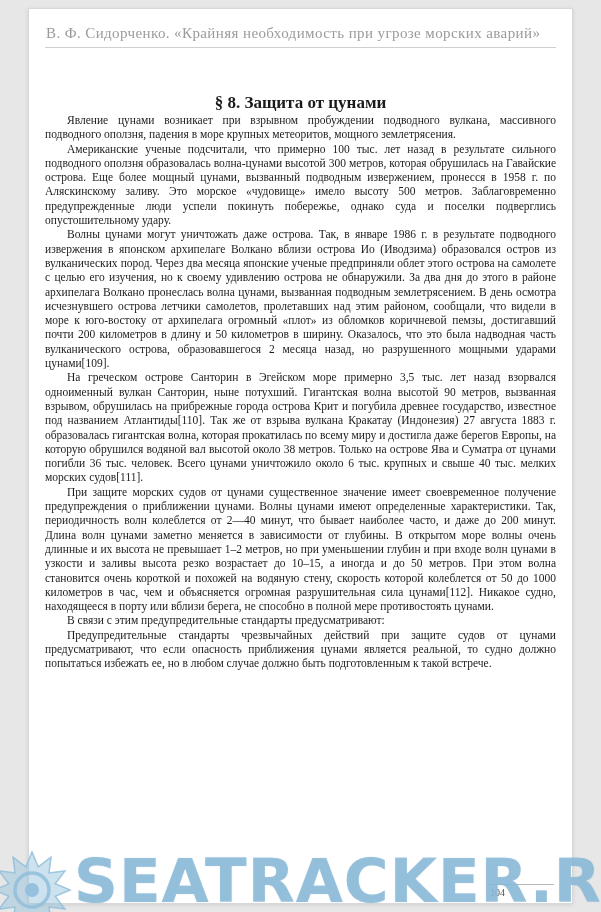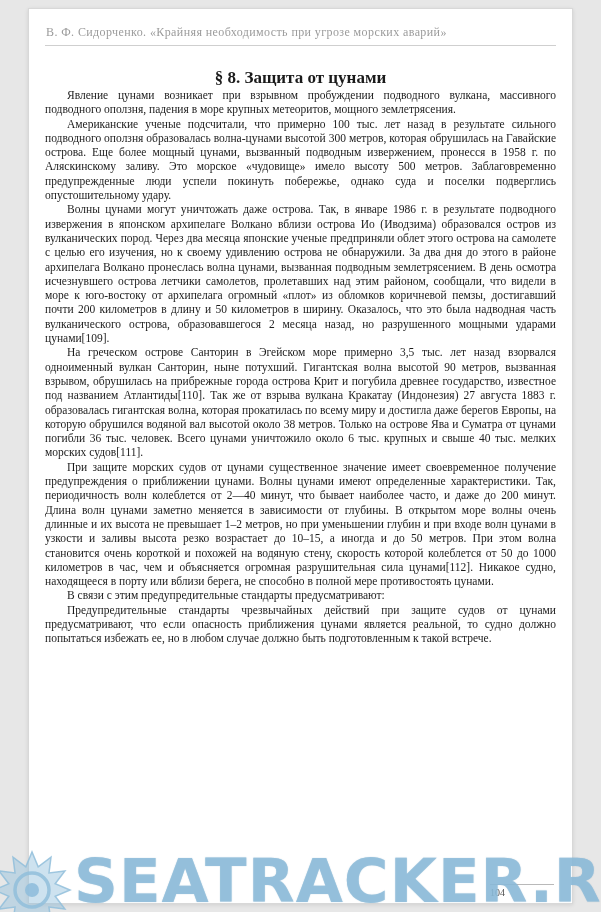--- a/index.html
+++ b/index.html
@@ -13,36 +13,36 @@
   .page {
     position: absolute;
     left: 28px; top: 8px;
     width: 545px; height: 896px;
     background: #ffffff;
     border: 1px solid #d8d8d8;
     box-shadow: 0 1px 4px rgba(0,0,0,0.10);
     padding: 16px 16px 0 16px;
   }
   .running-header {
-    font-size: 12px;
+    font-size: 15px;
     color: #9b9b9b;
     letter-spacing: 0.4px;
     padding-left: 1px;
     white-space: nowrap;
     overflow: hidden;
   }
   .header-rule {
     border-top: 1px solid #cfcfcf;
     margin-top: 5px;
   }
   .section-title {
     font-size: 17px;
     font-weight: bold;
     text-align: center;
-    margin-top: 22px;
+    margin-top: 45px;
     color: #1a1a1a;
     font-family: "Liberation Serif", "DejaVu Serif", serif;
   }
   .body-text {
     font-size: 11.5px;
     line-height: 14.3px;
     color: #1c1c1c;
     text-align: justify;
   }
   .body-text p {

